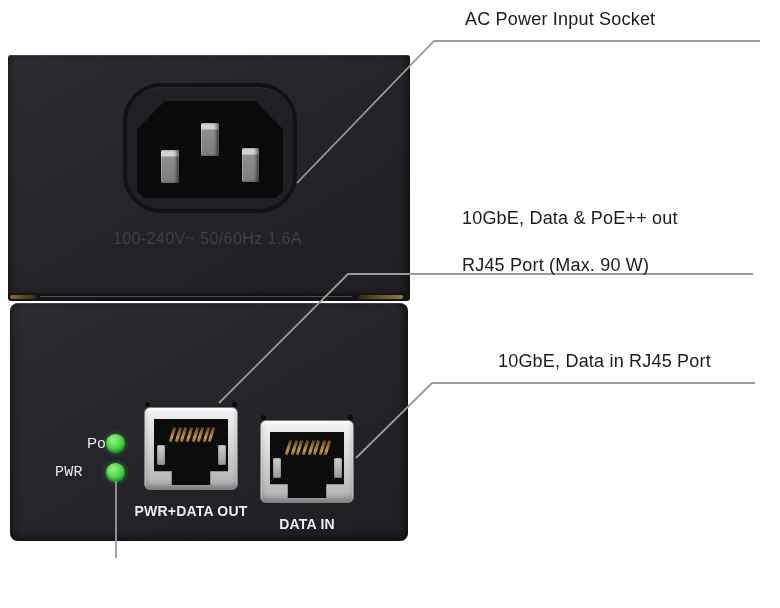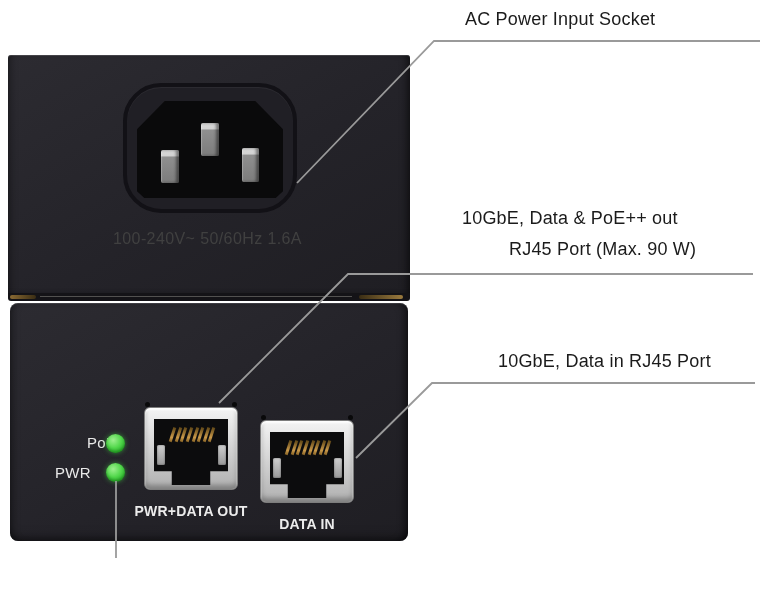--- a/index.html
+++ b/index.html
@@ -118,21 +118,21 @@
     <div class="foot foot-left"></div>
     <div class="foot foot-right"></div>
     <div class="gap-line"></div>
   </div>
 
   <div class="abs dev-box bottom-box"></div>
 
   <div class="abs led-label" style="left:55px;top:434px;margin-left:32px;">PoE</div>
   <div class="abs led" style="left:106px;top:434px;"></div>
 
-  <div class="abs led-label" style="left:55px;top:464px;">PWR</div>
+  <div class="abs led-label" style="left:55px;top:464px;font-family:Liberation Mono, monospace;">PWR</div>
   <div class="abs led" style="left:106px;top:463px;"></div>
 
   <div class="port" style="left:144px;top:407px;">
     <div class="screw-dot l"></div>
     <div class="screw-dot r"></div>
     <div class="shield">
       <div class="opening">
         <div class="gold-pins">
           <span></span>
             <span></span>
@@ -175,17 +175,17 @@
   <svg class="abs lines-overlay" width="780" height="608" viewBox="0 0 780 608" fill="none">
     <polyline points="297,183 434,41 760,41" stroke="#9a9a9a" stroke-width="1.8" fill="none"></polyline>
     <polyline points="219,403 348,274 753,274" stroke="#9a9a9a" stroke-width="1.8" fill="none"></polyline>
     <polyline points="356,458 432,383 755,383" stroke="#9a9a9a" stroke-width="1.8" fill="none"></polyline>
     <polyline points="116,481 116,558" stroke="#9a9a9a" stroke-width="1.8" fill="none"></polyline>
   </svg>
 
   <div class="abs callout-text" style="left:465px;top:4px;">AC Power Input Socket</div>
 
   <div class="abs callout-text" style="left:462px;top:203px;">10GbE, Data &amp; PoE++ out</div>
-  <div class="abs callout-text" style="left:462px;top:234px;margin-left:47px;">RJ45 Port (Max. 90 W)</div>
+  <div class="abs callout-text" style="left:462px;top:250px;">RJ45 Port (Max. 90 W)</div>
 
   <div class="abs callout-text" style="left:462px;top:346px;margin-left:36px;">10GbE, Data in RJ45 Port</div>
 
 </div>
 
 </body></html>

